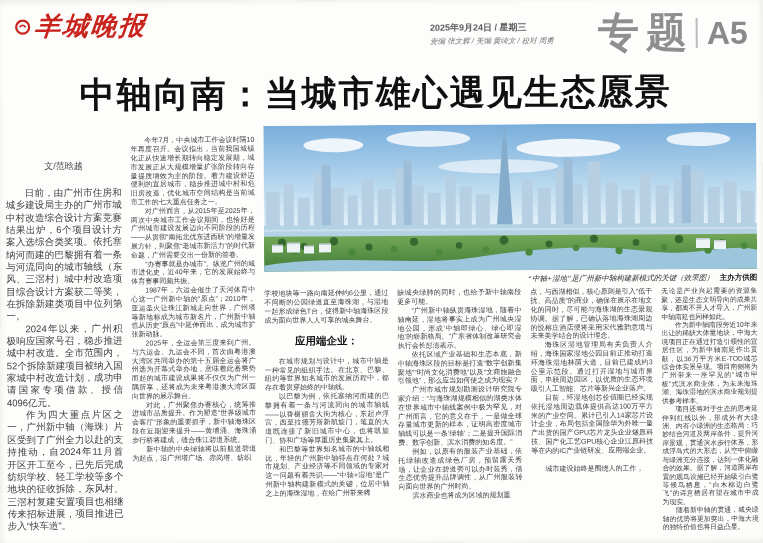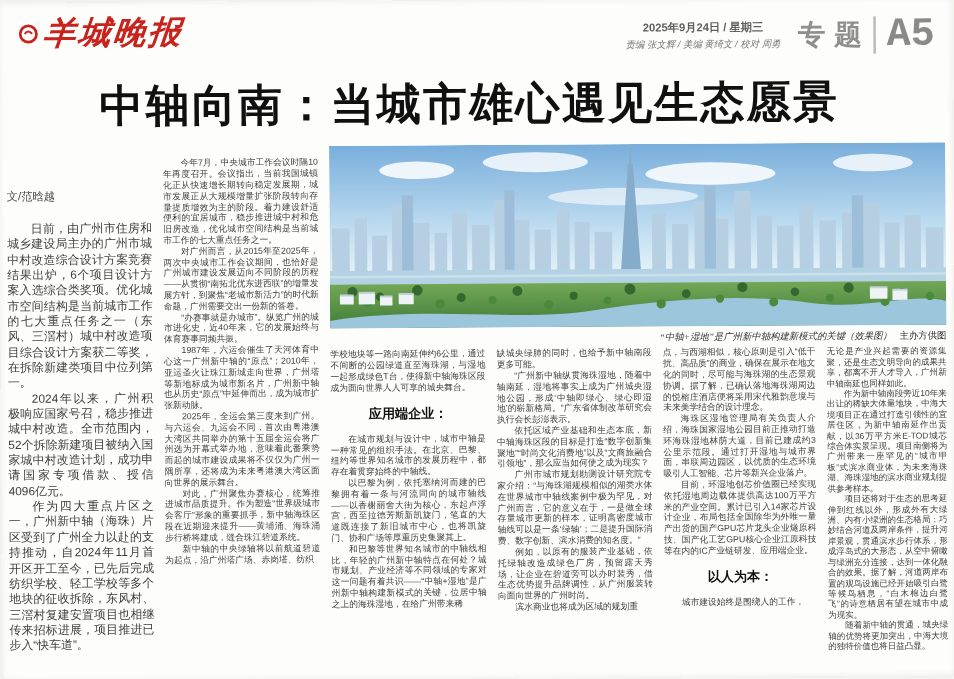--- a/index.html
+++ b/index.html
@@ -15,29 +15,29 @@
   }
   
   .masthead{display:flex;justify-content:space-between;align-items:flex-start;padding:12px 14px 0 16px;}
   .logo{display:flex;align-items:center;gap:4px;}
   .logo-mark{width:16px;height:16px;display:inline-block;}
   .logo-text{
     color:#c8231c;font-family:"Liberation Serif",serif;font-weight:bold;font-style:italic;
     font-size:26px;letter-spacing:2px;transform:skewX(-6deg);line-height:1;
   }
   .mast-right{display:flex;align-items:center;margin-top:2px;}
-  .mast-meta{text-align:center;color:#6e6e6e;margin-right:14px;line-height:1.55;}
+  .mast-meta{text-align:left;color:#6e6e6e;margin-right:14px;line-height:1.55;}
   .mast-date{font-size:9px;font-weight:bold;color:#5f5f5f;}
   .mast-editors{font-size:7.5px;color:#777;font-style:italic;}
   .section-label{
-    font-family:"Liberation Serif",serif;color:#8f8f8f;font-size:22px;font-weight:600;
-    letter-spacing:7px;line-height:1;margin-right:2px;
+    font-family:"Liberation Serif",serif;color:#8f8f8f;font-size:41px;font-weight:600;
+    letter-spacing:7px;line-height:1;margin-right:2px;margin-left:30px;
   }
   .mast-divider{width:2px;height:30px;background:#bcbcbc;margin:0 9px 0 0;}
-  .page-number{font-family:Liberation Mono, monospace;color:#8a8a8a;font-size:32px;font-weight:bold;line-height:1;}
+  .page-number{font-family:Liberation Sans, sans-serif;color:#8a8a8a;font-size:32px;font-weight:bold;line-height:1;}
   
   h1.headline{
     margin:18px 40px 12px 30px;text-align:center;
     font-size:35px;font-weight:900;color:#101010;letter-spacing:2px;line-height:1.15;
     font-family:"Liberation Sans",sans-serif;
   }
   
   .content{
     display:grid;
     grid-template-columns:116px 124px 124px 124px 122px 1fr;
@@ -49,34 +49,34 @@
   .col{color:#3d3d3d;}
   .col p{margin:0;text-indent:2em;text-align:justify;}
   .col p.cont{text-indent:0;}
   .col1{grid-column:1;grid-row:1/3;font-size:9.5px;line-height:1.3;}
   .col2{grid-column:2;grid-row:1/3;}
   .col2,.col3,.col4,.col5,.col6{font-size:7px;line-height:1.26;}
   .col3{grid-column:3;grid-row:2;}
   .col4{grid-column:4;grid-row:2;}
   .col5{grid-column:5;grid-row:2;}
   .col6{grid-column:6;grid-row:2;font-size:6.8px;line-height:1.24;}
-  .byline{text-align:left;font-size:9px;color:#4a4a4a;margin:34px 0 14px;}
+  .byline{text-align:center;font-size:9px;color:#4a4a4a;margin:34px 0 14px;}
   h2.sec{
     margin:8px 0 9px;text-align:center;font-size:10.5px;font-weight:800;color:#111;line-height:1.45;
   }
   h2.sec span{display:block;}
   .col2 h2.sec{margin-top:1px;margin-bottom:10px;}
   
   .photo{grid-column:3/7;grid-row:1;margin:0 0 5px 0;}
   .photo svg{display:block;width:100%;height:146px;}
   figcaption{
     text-align:right;font-size:7.5px;color:#2a2a2a;margin-top:4px;line-height:1.2;
   }
   .cap-main{font-family:"Liberation Serif",serif;font-style:italic;color:#333;}
-  .cap-credit{font-weight:normal;color:#1d1d1d;margin-left:4px;}
+  .cap-credit{font-weight:bold;color:#1d1d1d;margin-left:4px;}
 </style>
 </head>
 <body>
 
 <div class="sheet">
 
   <header class="masthead">
     <div class="logo">
       <span class="logo-mark">
         <svg viewBox="0 0 16 16" width="16" height="16">
@@ -97,21 +97,21 @@
     </div>
   </header>
 
   <h1 class="headline">中轴向南：当城市雄心遇见生态愿景</h1>
 
   <main class="content">
 
     <section class="col col1">
       <div class="byline">文/范晗越</div>
       <div>
-          <p>日前，由广州市住房和城乡建设局主办的广州市城中村改造综合设计方案竞赛结果出炉，6个项目设计方案入选综合类奖项。优化城市空间结构是当前城市工作的七大重点任务之一（东风、三滘村）城中村改造项目综合设计方案获二等奖，在拆除新建类项目中位列第一。</p>
+          <p>日前，由广州市住房和城乡建设局主办的广州市城中村改造综合设计方案竞赛结果出炉，6个项目设计方案入选综合类奖项。依托塞纳河而建的巴黎拥有着一条与河流同向的城市轴线（东风、三滘村）城中村改造项目综合设计方案获二等奖，在拆除新建类项目中位列第一。</p>
           <p>2024年以来，广州积极响应国家号召，稳步推进城中村改造。全市范围内，52个拆除新建项目被纳入国家城中村改造计划，成功申请国家专项借款、授信4096亿元。</p>
           <p>作为四大重点片区之一，广州新中轴（海珠）片区受到了广州全力以赴的支持推动，自2024年11月首开区开工至今，已先后完成纺织学校、轻工学校等多个地块的征收拆除，东风村、三滘村复建安置项目也相继传来招标进展，项目推进已步入“快车道”。</p>
         </div>
     </section>
 
     <section class="col col2">
       <h2 class="sec">
       </h2>
       <div>
           <p>今年7月，中央城市工作会议时隔10年再度召开。会议指出，当前我国城镇化正从快速增长期转向稳定发展期，城市发展正从大规模增量扩张阶段转向存量提质增效为主的阶段。着力建设舒适便利的宜居城市，稳步推进城中村和危旧房改造，优化城市空间结构是当前城市工作的七大重点任务之一。</p>
@@ -258,21 +258,20 @@
         </div>
     </section>
 
     <section class="col col5">
       <p class="cont">点，与西湖相似，核心原则是引入“低干扰、高品质”的商业，确保在展示在地文化的同时，尽可能与海珠湖的生态景观协调。据了解，已确认落地海珠湖周边的悦榕庄酒店便将采用宋代雅韵意境与未来美学结合的设计理念。</p>
       <div>
           <p>海珠区湿地管理局有关负责人介绍，海珠国家湿地公园目前正推动打造环海珠湿地林荫大道，目前已建成约3公里示范段。通过打开湿地与城市界面，串联周边园区，以优质的生态环境吸引人工智能、芯片等新兴企业落户。</p>
           <p>目前，环湿地创芯价值圈已经实现依托湿地周边载体提供高达100万平方米的产业空间。累计已引入14家芯片设计企业，布局包括全国除华为外唯一量产出货的国产GPU芯片龙头企业燧原科技、国产化工艺GPU核心企业江原科技等在内的IC产业链研发、应用端企业。</p>
         </div>
       <h2 class="sec">
-        <span>以人为本：</span>
       </h2>
       <div>
           <p>城市建设始终是围绕人的工作，</p>
         </div>
     </section>
 
     <section class="col col6">
       <p class="cont">无论是产业兴起需要的资源集聚，还是生态文明导向的成果共享，都离不开人才导入，广州新中轴南延也同样如此。</p>
       <div>
           <p>作为新中轴南段旁近10年来出让的稀缺大体量地块，中海大境项目正在通过打造引领性的宜居住区，为新中轴南延作出贡献，以36万平方米E-TOD城芯综合体实景呈现。项目南侧将为广州带来一座罕见的“城市甲板”式滨水商业体，为未来海珠湖、海珠湿地的滨水商业规划提供参考样本。</p>

